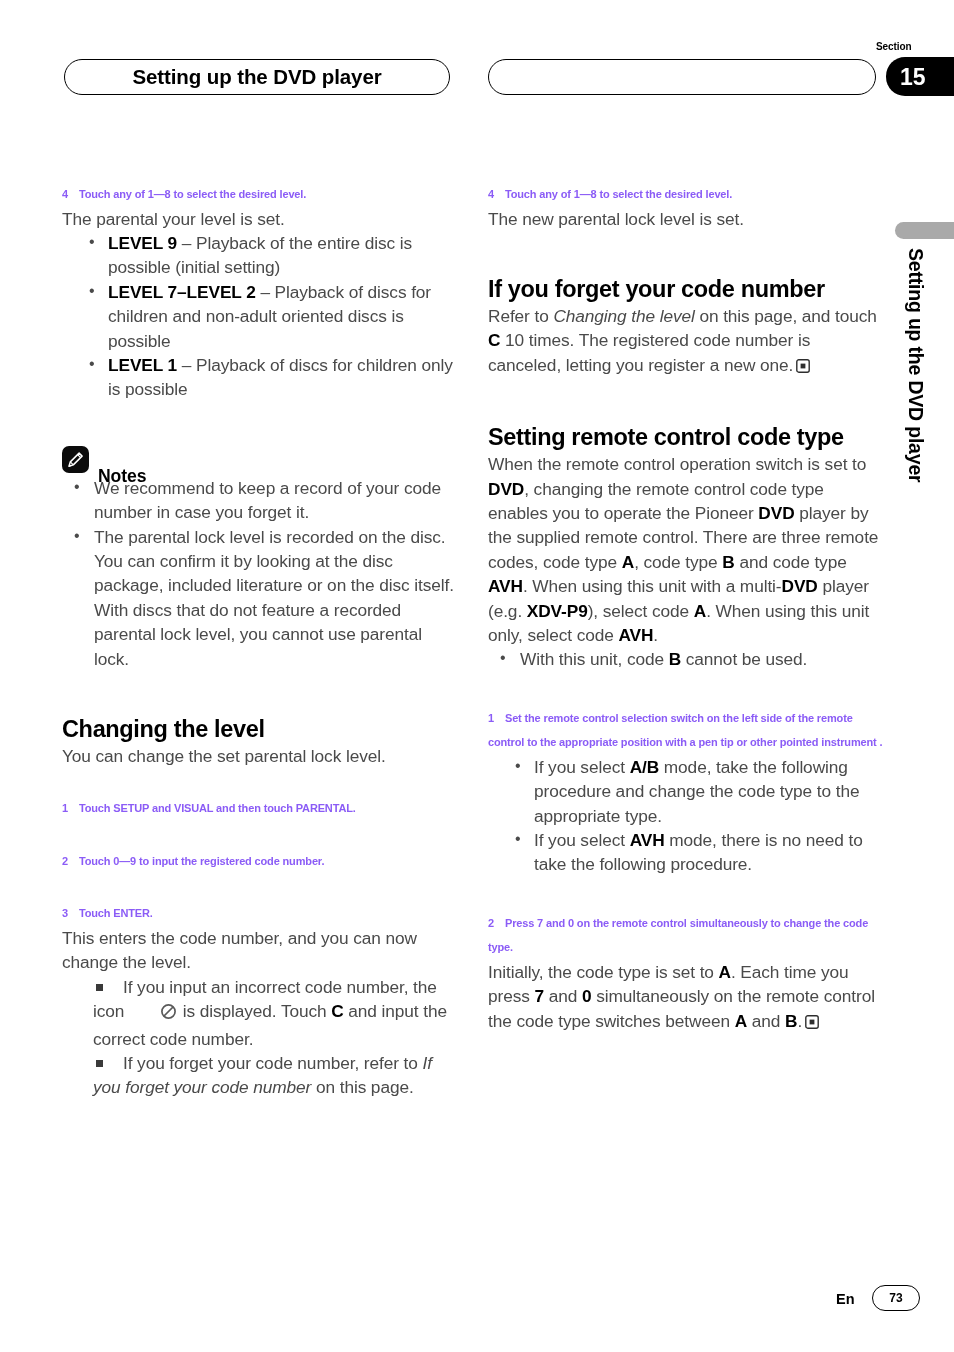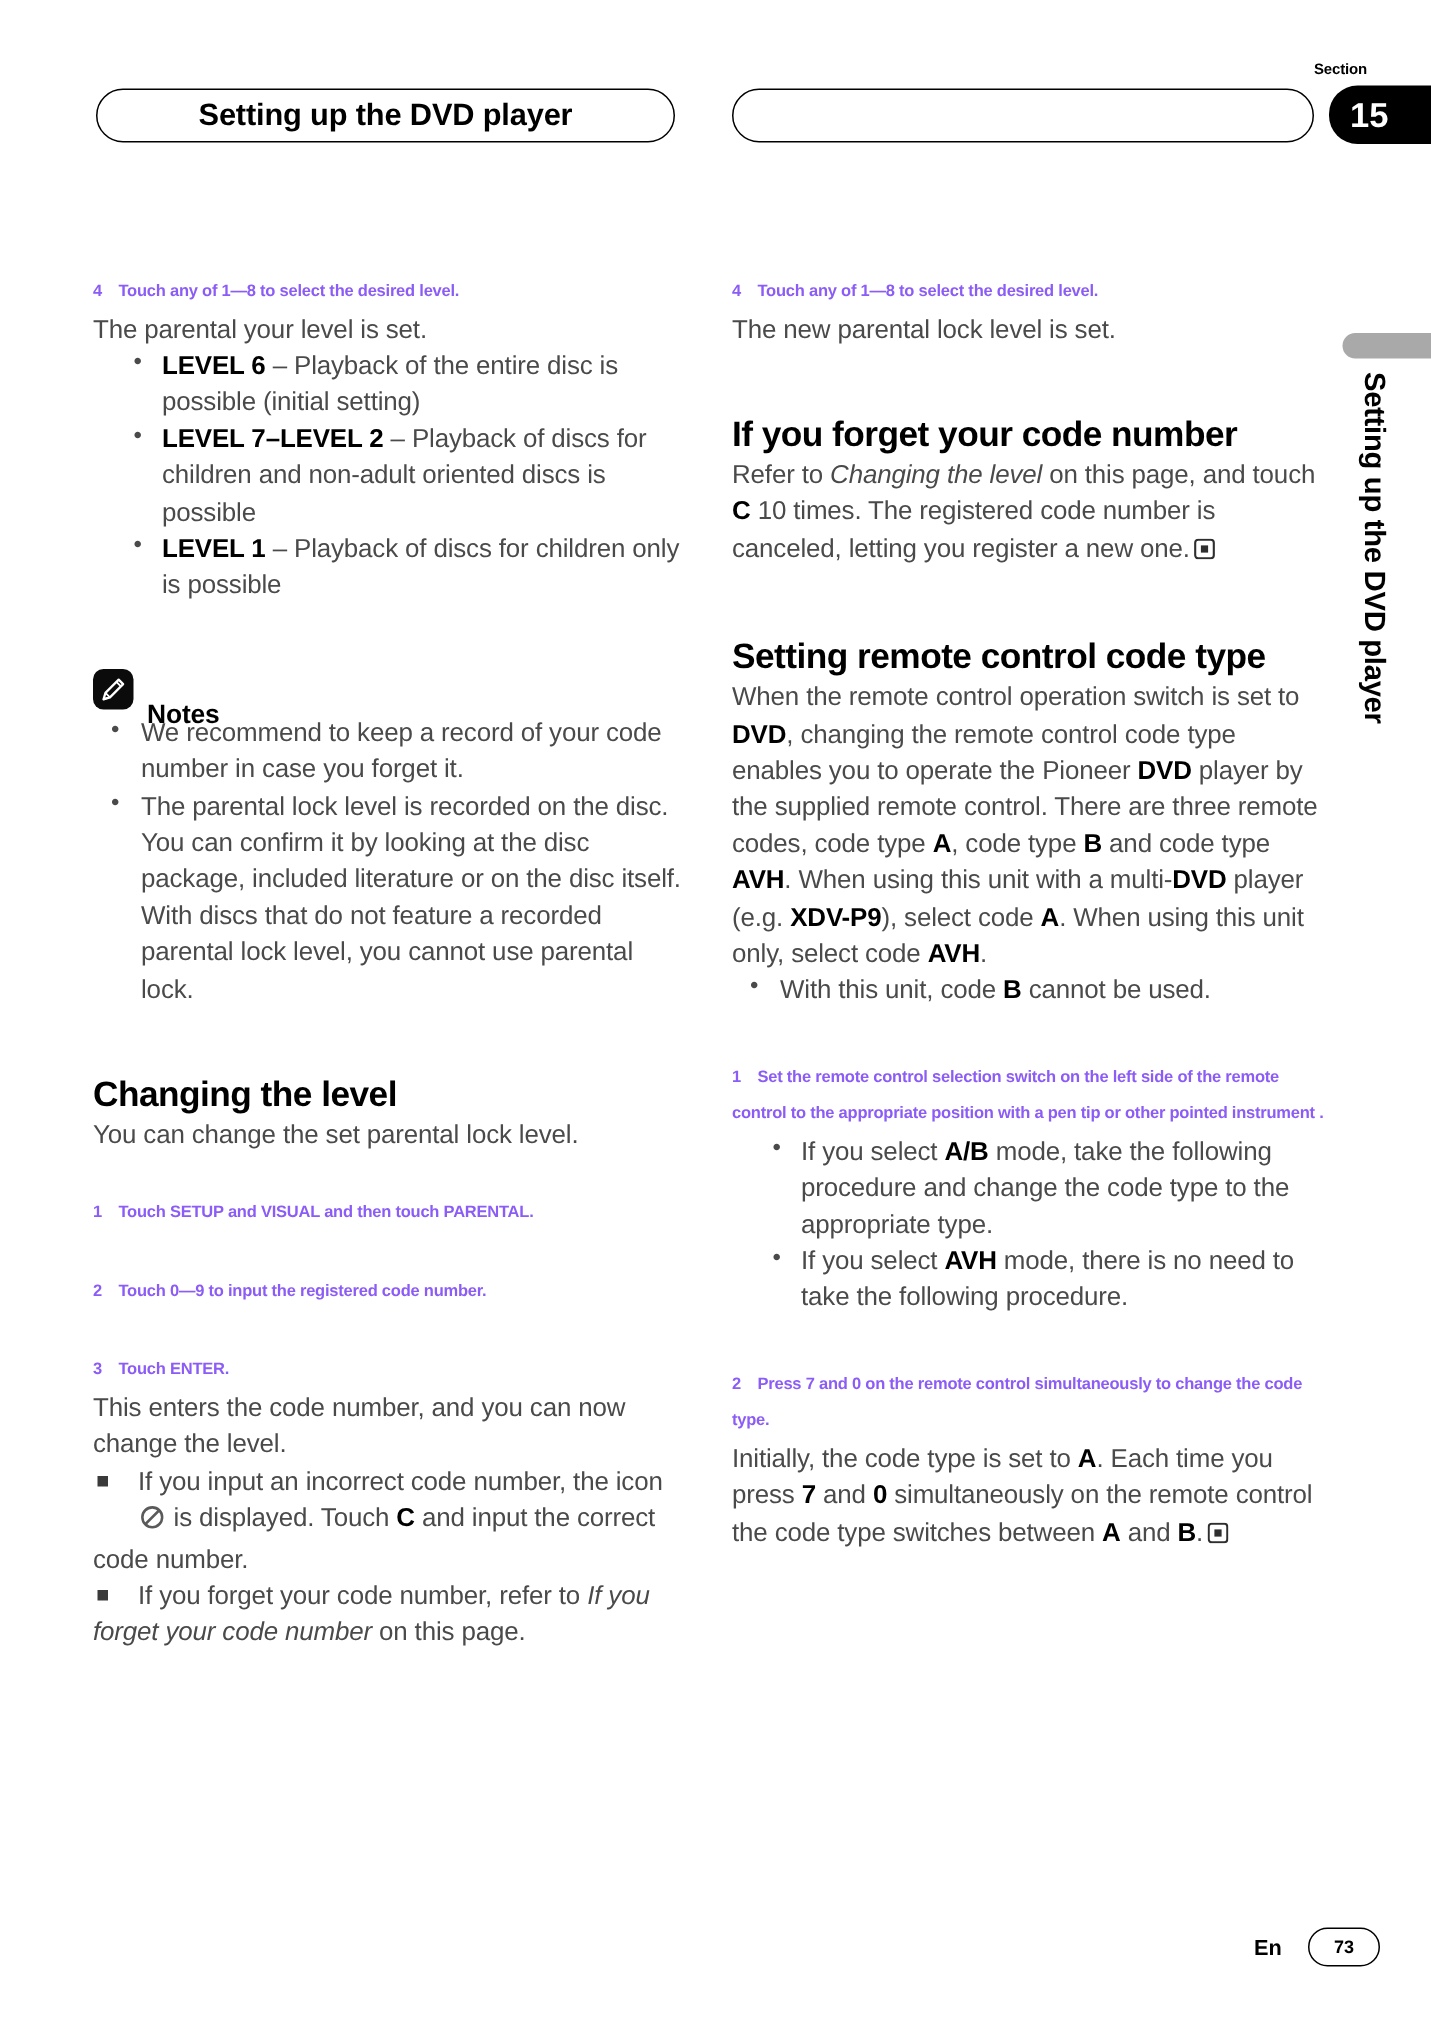--- a/index.html
+++ b/index.html
@@ -175,20 +175,21 @@
     list-style: none;
   }
   ul.squares > li {
     position: relative;
     padding-left: 0;
     text-indent: 30px;
     font-size: 17.3px;
     line-height: 24.4px;
     color: #4a4a4a;
     letter-spacing: -0.1px;
+    margin-left: 31px;
   }
   ul.squares > li::before {
     content: "";
     position: absolute;
     left: 3px;
     top: 9px;
     width: 7px;
     height: 7px;
     background: #3a3a3a;
     text-indent: 0;
@@ -286,21 +287,21 @@
   <div class="side-vertical">Setting up the DVD player</div>
 
   <div class="col col-left">
 
     <div class="step">
       <span class="num">4</span><span>Touch any of 1—8 to select the desired level.</span>
     </div>
     <div class="body">The parental your level is set.</div>
 
     <ul class="dots">
-      <li><b>LEVEL 6</b><span> – Playback of the entire disc is possible (initial setting)</span></li>
+      <li><b>LEVEL 9</b><span> – Playback of the entire disc is possible (initial setting)</span></li>
       <li><b>LEVEL 7–LEVEL 2</b><span> – Playback of discs for children and non-adult oriented discs is possible</span></li>
       <li><b>LEVEL 1</b><span> – Playback of discs for children only is possible</span></li>
     </ul>
 
     <div class="sp-44"></div>
 
     <div class="notes-head">
       <span class="note-icon">
         <svg width="19" height="19" viewBox="0 0 19 19">
           <path d="M3 16.2 L4.3 11.9 L13.1 3.1 L16.1 6.1 L7.3 14.9 Z" fill="none" stroke="#ffffff" stroke-width="1.5" stroke-linejoin="round"></path>

